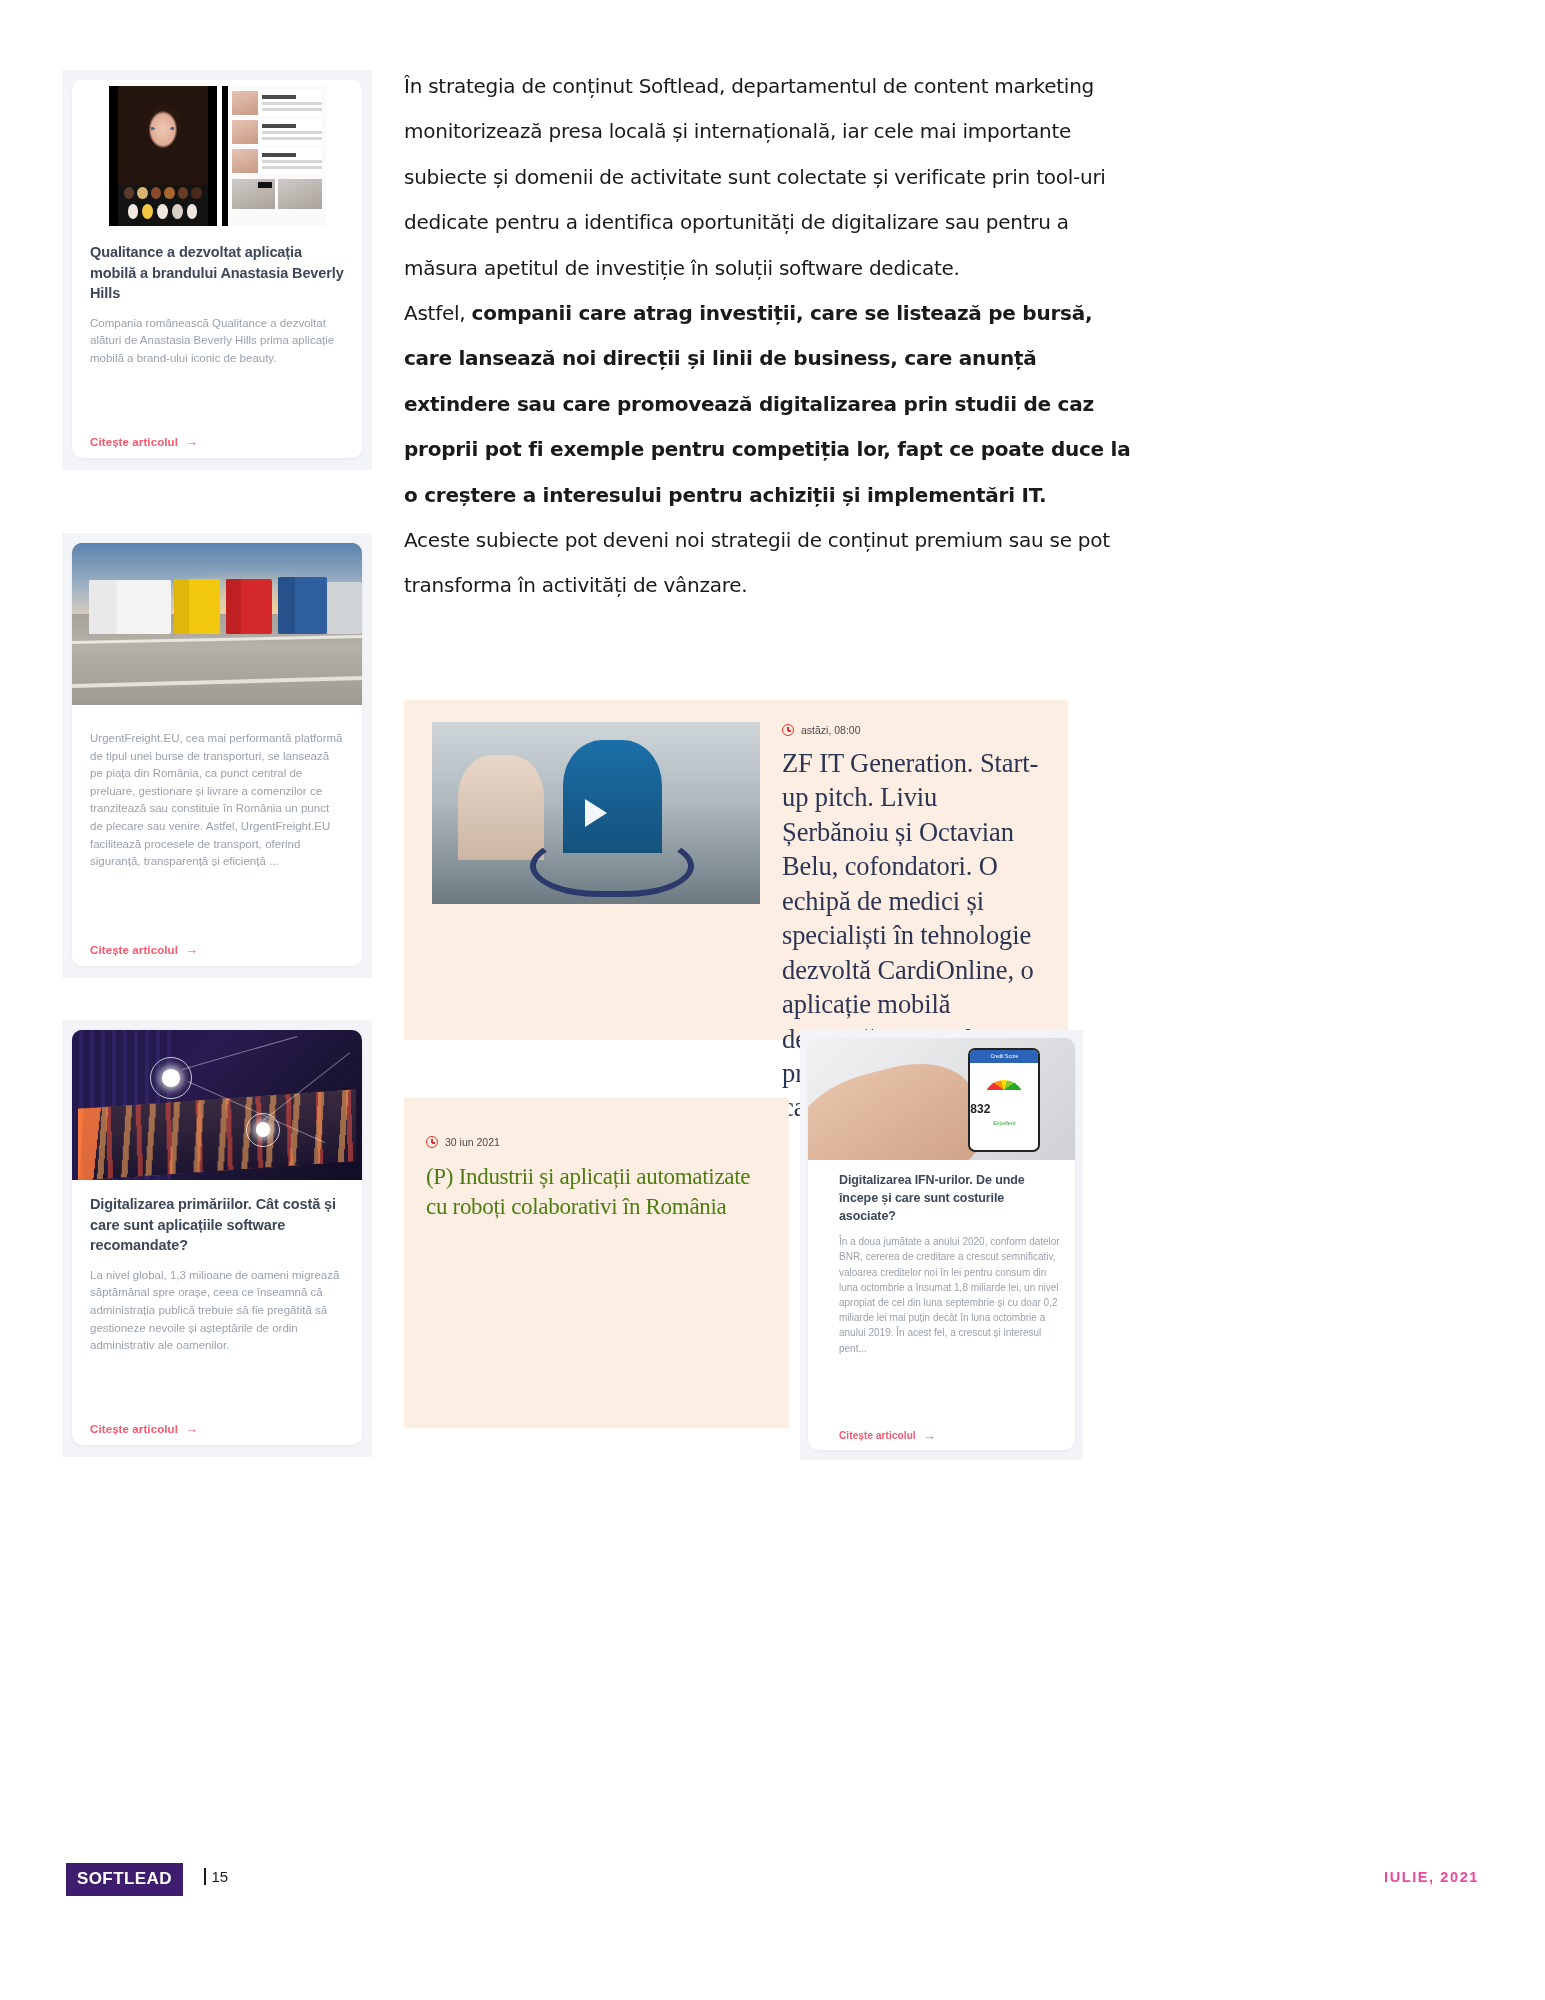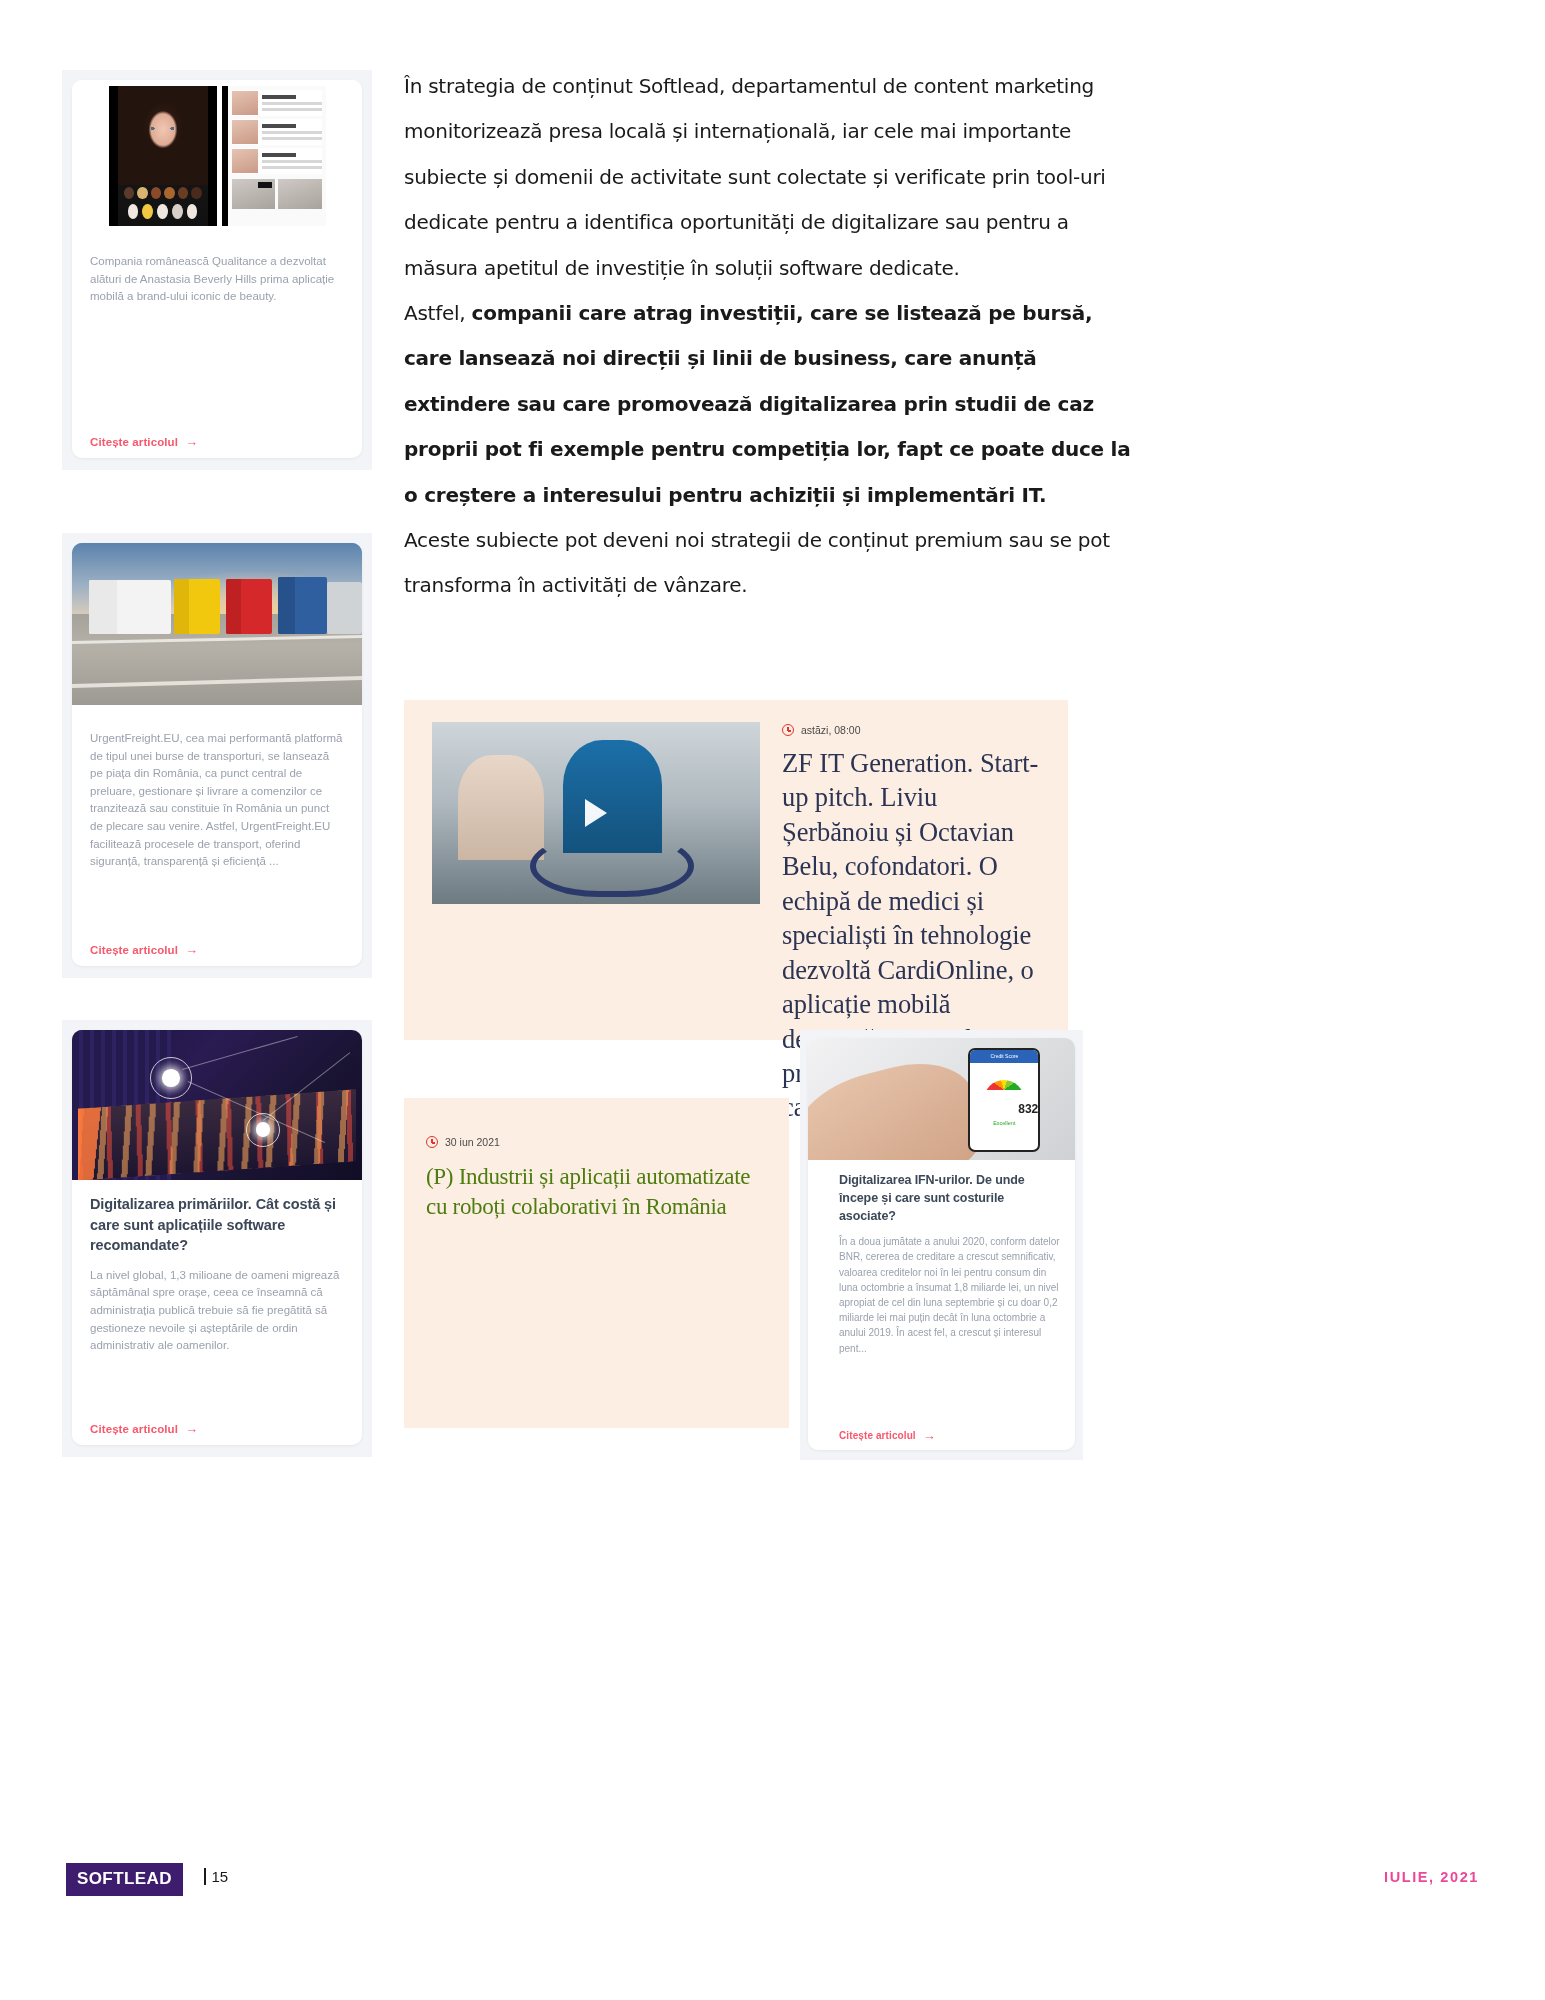--- a/index.html
+++ b/index.html
@@ -235,21 +235,21 @@
     height: 122px; position: relative; overflow: hidden;
     background: linear-gradient(135deg,#f2f2f3 0%,#e3e4e6 45%,#cfd1d4 100%);
   }
   .hand{position:absolute;left:-6%;bottom:-22%;width:70%;height:95%;
     background:linear-gradient(160deg,#e8c6ae,#cfa184);border-radius:48% 38% 30% 45%;transform:rotate(-14deg);}
   .phone-ifn{position:absolute;right:13%;top:8%;width:72px;height:104px;
     background:#fff;border:2px solid #222;border-radius:7px;overflow:hidden;}
   .score-ring{position:absolute;left:50%;top:30%;transform:translateX(-50%);
     width:40px;height:20px;border-radius:40px 40px 0 0;
     background:conic-gradient(from 270deg,#e33 0deg 36deg,#f90 36deg 72deg,#fd0 72deg 108deg,#8c3 108deg 144deg,#2a2 144deg 180deg,transparent 180deg);}
-  .score-num{position:absolute;left:0;right:0;top:52%;text-align:right;font-size:12px;font-weight:bold;color:#222;}
+  .score-num{position:absolute;left:0;right:0;top:52%;text-align:left;font-size:12px;font-weight:bold;color:#222;}
   .score-lbl{position:absolute;left:0;right:0;top:70%;text-align:center;font-size:5.5px;color:#2a2;}
   .phone-top{position:absolute;left:0;right:0;top:0;height:13px;background:#2b63b8;}
   .phone-top span{display:block;font-size:5px;color:#fff;text-align:center;line-height:13px;}
 
   
   .footer-logo {
     position: absolute; left: 66px; top: 1863px;
     background: #3f1d6e; color: #ffffff;
     font-size: 17px; font-weight: bold; letter-spacing: 0.4px;
     padding: 6px 11px 7px 11px; font-family: "Liberation Sans", sans-serif;
@@ -316,20 +316,21 @@
                 <span></span>
               </div>
             </div>
           <div class="side-bottom">
               <div></div>
               <div></div>
             </div>
         </div>
       </div>
       <div class="card-body">
+        <div class="card-title">Qualitance a dezvoltat aplicația mobilă a brandului Anastasia Beverly Hills</div>
         <div class="card-desc">Compania românească Qualitance a dezvoltat alături de Anastasia Beverly Hills prima aplicație mobilă a brand-ului iconic de beauty.</div>
         <div class="read-link">
           <span>Citește articolul</span>
           <span class="arrow">→</span>
         </div>
       </div>
     </div>
   </div>
 
   <div class="card-shell" style="left:62px; top:533px; width:310px; height:445px;">

